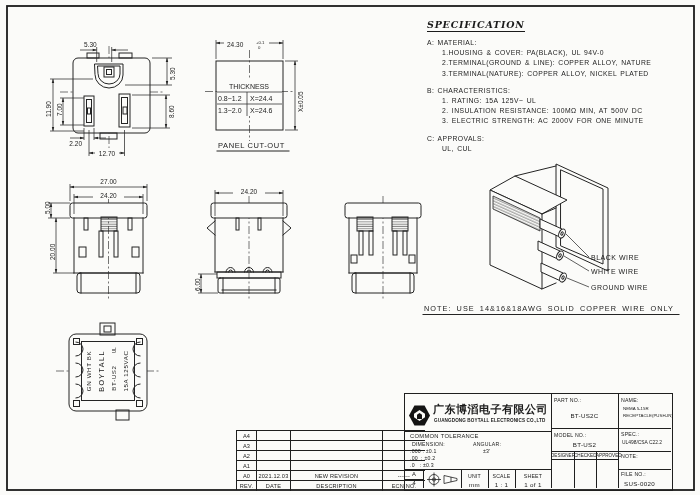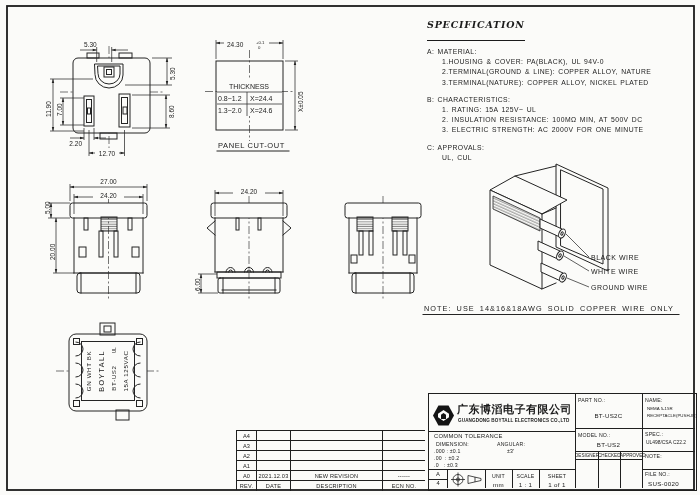--- a/index.html
+++ b/index.html
@@ -17,26 +17,26 @@
   .cap{font-size:7.5px;letter-spacing:.6px;}
   .wl{font-size:7px;letter-spacing:.5px;}
   .nt{font-size:7.3px;letter-spacing:1.05px;word-spacing:2px;}
   .tiny{font-size:4.3px;}
   .rl{font-size:6.2px;letter-spacing:.6px;}
   .rl2{font-size:7.2px;letter-spacing:1.4px;}
   
   .spec{position:absolute;left:427px;top:14px;width:264px;}
   .spec-title{font-family:"DejaVu Serif","Liberation Serif",serif;font-style:italic;font-weight:bold;
               font-size:9.5px;letter-spacing:.8px;border-bottom:1.1px solid #1b1b1b;display:inline-block;
-              padding-bottom:10px;margin-bottom:6px;}
+              padding-bottom:1px;margin-bottom:6px;}
   .spec-line{font-size:6.8px;letter-spacing:.42px;word-spacing:1px;line-height:10.2px;white-space:pre;}
   .ind{padding-left:15px;}
   .gap{margin-top:7px;}
   
-  .tb{position:absolute;left:428px;top:393px;width:269px;height:98px;border:1.5px solid #1f1f1f;box-sizing:border-box;}
+  .tb{position:absolute;left:404px;top:393px;width:269px;height:98px;border:1.5px solid #1f1f1f;box-sizing:border-box;}
   .tl{position:absolute;background:#1f1f1f;}
   .tb .t{position:absolute;white-space:pre;}
   .lab{font-size:5.2px;letter-spacing:.2px;}
   .val{font-size:6.2px;letter-spacing:.3px;}
   .ctr{text-align:center;}
   .logo{position:absolute;left:4px;top:11px;width:21px;height:21px;background:#141414;
         clip-path:polygon(26% 2%,74% 2%,100% 50%,74% 98%,26% 98%,0% 50%);}
   .logo .in{position:absolute;left:5px;top:5px;width:11px;height:11px;background:#fbfbf9;
         clip-path:polygon(0% 35%,50% 0%,100% 35%,100% 65%,50% 100%,0% 65%);}
   .logo .in2{position:absolute;left:8px;top:8px;width:5px;height:6px;background:#141414;

